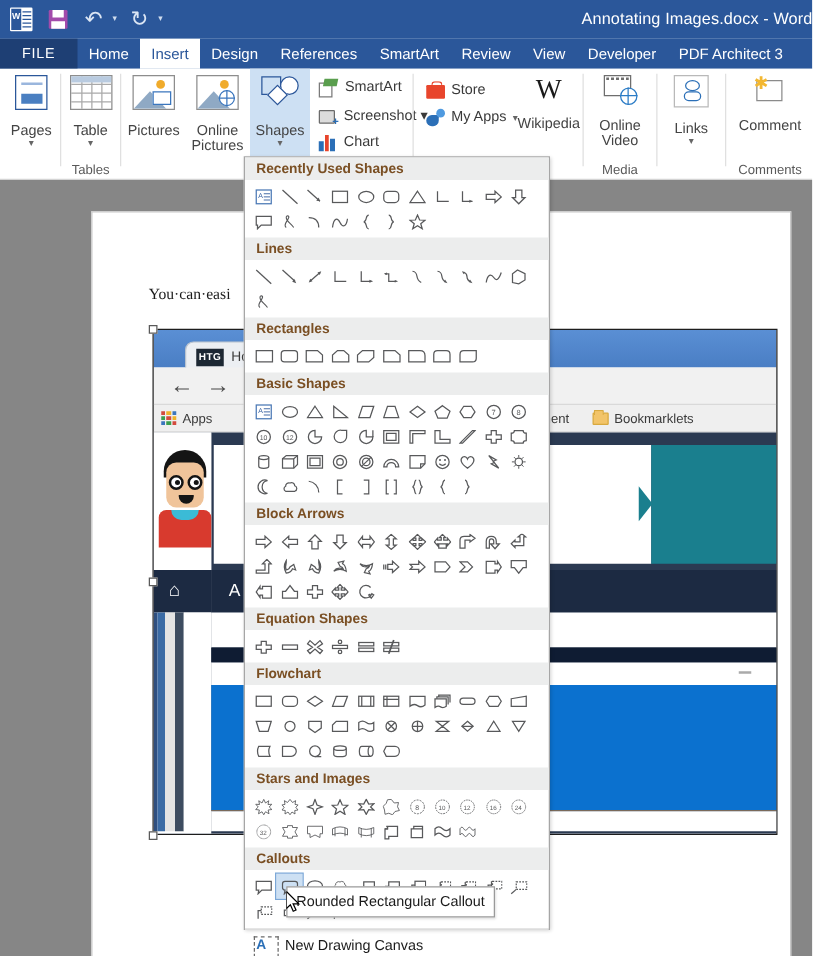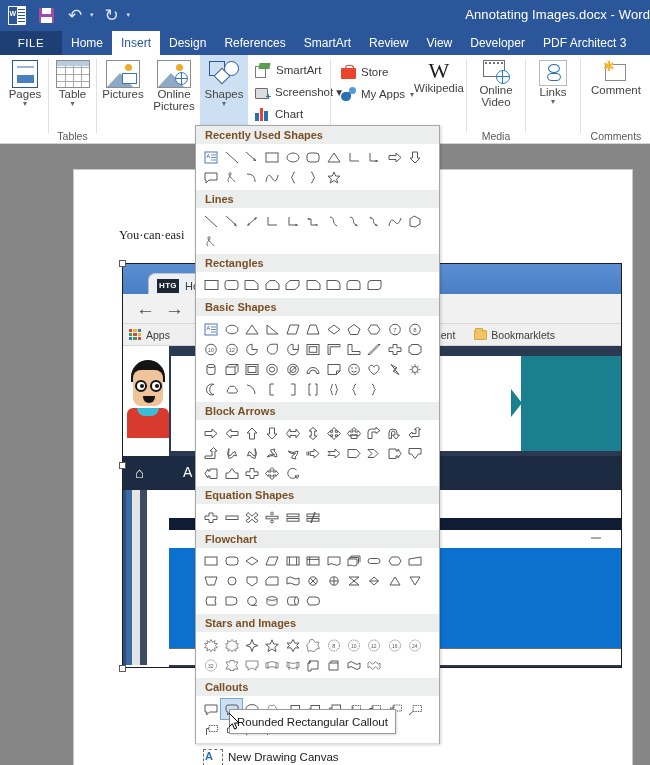--- a/index.html
+++ b/index.html
@@ -80,21 +80,21 @@
   .rgroup .glabel {
     position:absolute; bottom:2px; width:100%; text-align:center;
     font-size:10.5px; color:#595959;
   }
   .gsep { position:absolute; top:4px; width:1px; height:74px; background:#e0e0e0; }
 
   .bigbtn {
     display:flex; flex-direction:column; align-items:center; justify-content:flex-start;
     width:100%; padding-top:5px; cursor:default;
   }
-  .bigbtn .lbl { font-size:11.5px; color:#444; line-height:12px; text-align:center; }
+  .bigbtn .lbl { font-size:11.5px; color:#444; line-height:12px; text-align:center;margin-top:11px; }
   .bigbtn .car { font-size:8px; color:#666; line-height:8px; }
 
   
   .ic-pages{ width:26px;height:28px;border:1px solid #2b579a; background:#fff; position:relative;}
   .ic-pages::after{content:"";position:absolute;left:4px;top:14px;width:17px;height:8px;background:#4a7fc1;}
   .ic-pages::before{content:"";position:absolute;left:4px;top:5px;width:17px;height:2px;background:#9ab6dd;}
   .ic-table{width:34px;height:28px;border:1px solid #8d8d8d;background:#fff;position:relative;}
   .ic-table i{position:absolute;background:#a9a9a9;}
   .ic-pic{width:34px;height:28px;border:1px solid #8d8d8d;background:#fff;position:relative;overflow:hidden;}
   .ic-pic .sun{position:absolute;right:7px;top:3px;width:7px;height:7px;border-radius:50%;background:#f0ab2b;}

